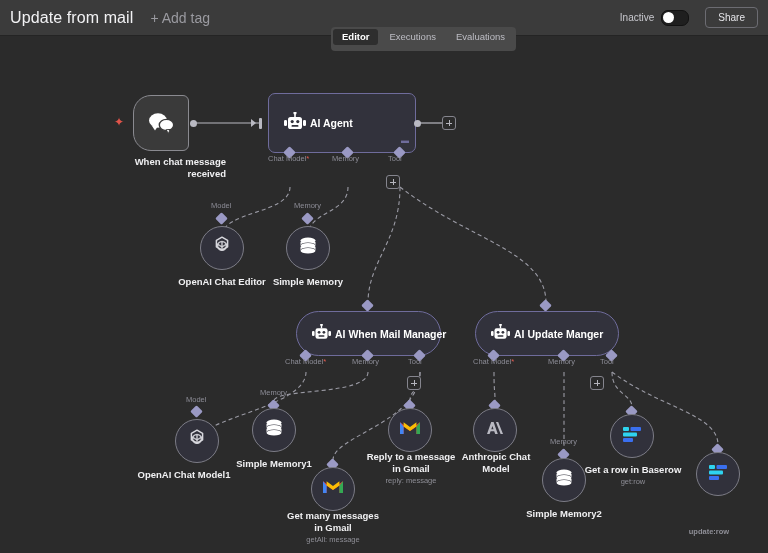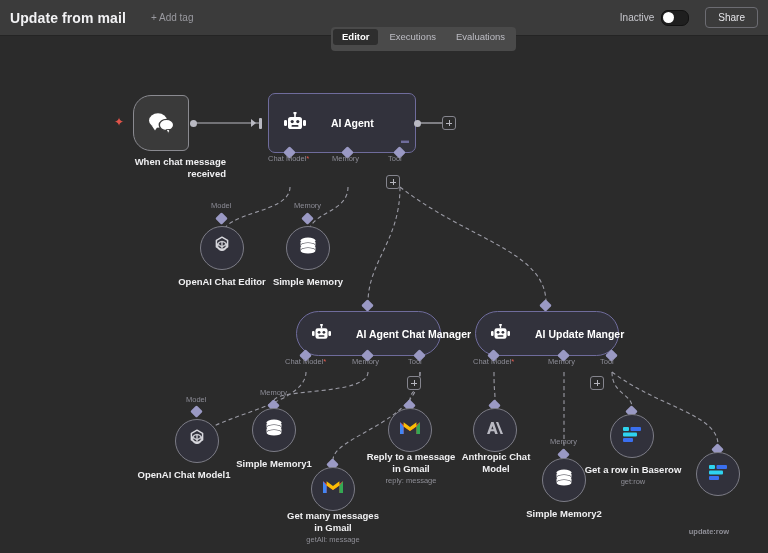--- a/index.html
+++ b/index.html
@@ -4,22 +4,22 @@
 <style>
   html,body{margin:0;padding:0;background:#2b2b2b;}
   body{width:768px;height:553px;overflow:hidden;
        font-family:"Liberation Sans","DejaVu Sans",sans-serif;
        color:#e8e8ea;-webkit-font-smoothing:antialiased;}
 
   
   #topbar{position:absolute;left:0;top:0;width:768px;height:36px;
           background:#3b3b3b;border-bottom:1px solid #242424;
           display:flex;align-items:center;box-sizing:border-box;padding:0 10px;}
-  #wf-title{font-size:14px;font-weight:bold;color:#f2f2f4;letter-spacing:.1px;}
-  #add-tag{font-size:10px;color:#9a9aa0;margin-left:25px;cursor:pointer;}
+  #wf-title{font-size:16px;font-weight:normal;color:#f2f2f4;letter-spacing:.1px;}
+  #add-tag{font-size:14px;color:#9a9aa0;margin-left:17px;cursor:pointer;}
   .spacer{flex:1;}
   #inactive-wrap{display:flex;align-items:center;gap:7px;margin-right:16px;}
   #inactive-label{font-size:10px;color:#c9c9cf;}
   #toggle{width:26px;height:14px;border-radius:7px;background:#1f1f1f;
           position:relative;cursor:pointer;border:1px solid #121212;}
   #toggle .knob{position:absolute;left:1px;top:1px;width:11px;height:11px;
                 border-radius:50%;background:#fff;}
   #share-btn{font-size:10px;color:#e4e4e8;border:1px solid #6c6c72;
              border-radius:4px;padding:4px 12px;cursor:pointer;background:#3b3b3b;}
 
@@ -32,21 +32,21 @@
 
   
   #canvas{position:absolute;left:0;top:36px;width:768px;height:517px;
           background:#2b2b2b;overflow:hidden;}
   #edges{position:absolute;left:0;top:0;width:768px;height:517px;}
 
   
   .box{position:absolute;box-sizing:border-box;display:flex;align-items:center;
        background:#32323c;border:1px solid #6f6c9c;cursor:pointer;}
   .box .ico{display:flex;align-items:center;justify-content:center;}
-  .box .nlabel{font-size:10.5px;font-weight:bold;color:#fff;margin-left:24px;
+  .box .nlabel{font-size:10.5px;font-weight:bold;color:#fff;margin-left:3px;
                white-space:nowrap;}
 
   
   #trigger-node{left:133px;top:59px;width:56px;height:56px;border-radius:18px 6px 6px 18px;
                 background:#3a3a3a;border:1px solid #8a8a90;justify-content:center;}
 
   
   .circ{position:absolute;width:44px;height:44px;border-radius:50%;
         background:#31313b;border:1px solid #7c7c86;display:flex;
         align-items:center;justify-content:center;cursor:pointer;box-sizing:border-box;}
@@ -223,21 +223,21 @@
         <rect x="5" y="5" width="14" height="12" rx="2.6" fill="#fff"></rect>
         <rect x="1" y="8" width="3" height="6" rx="1.3" fill="#fff"></rect>
         <rect x="20" y="8" width="3" height="6" rx="1.3" fill="#fff"></rect>
         <rect x="11.2" y="1" width="1.6" height="4" fill="#fff"></rect>
         <circle cx="12" cy="1" r="1.6" fill="#fff"></circle>
         <circle cx="9.2" cy="9.6" r="1.6" fill="#32323c"></circle>
         <circle cx="14.8" cy="9.6" r="1.6" fill="#32323c"></circle>
         <rect x="8.5" y="13" width="7" height="1.8" rx=".9" fill="#32323c"></rect>
       </svg>
     </span>
-    <span class="nlabel">AI Agent Chat Manager</span>
+    <span class="nlabel">AI When Mail Manager</span>
   </div>
   <div class="dia" style="left:301px;top:315px;"></div>
   <div class="dia" style="left:363px;top:315px;"></div>
   <div class="dia" style="left:415px;top:315px;"></div>
   <div class="conlabel" style="left:285px;top:321px;">
     <span>Chat Model</span><span class="req">*</span>
   </div>
   <div class="conlabel" style="left:352px;top:321px;">Memory</div>
   <div class="conlabel" style="left:408px;top:321px;">Tool</div>
   <div class="plus" style="left:407px;top:340px;"></div>

